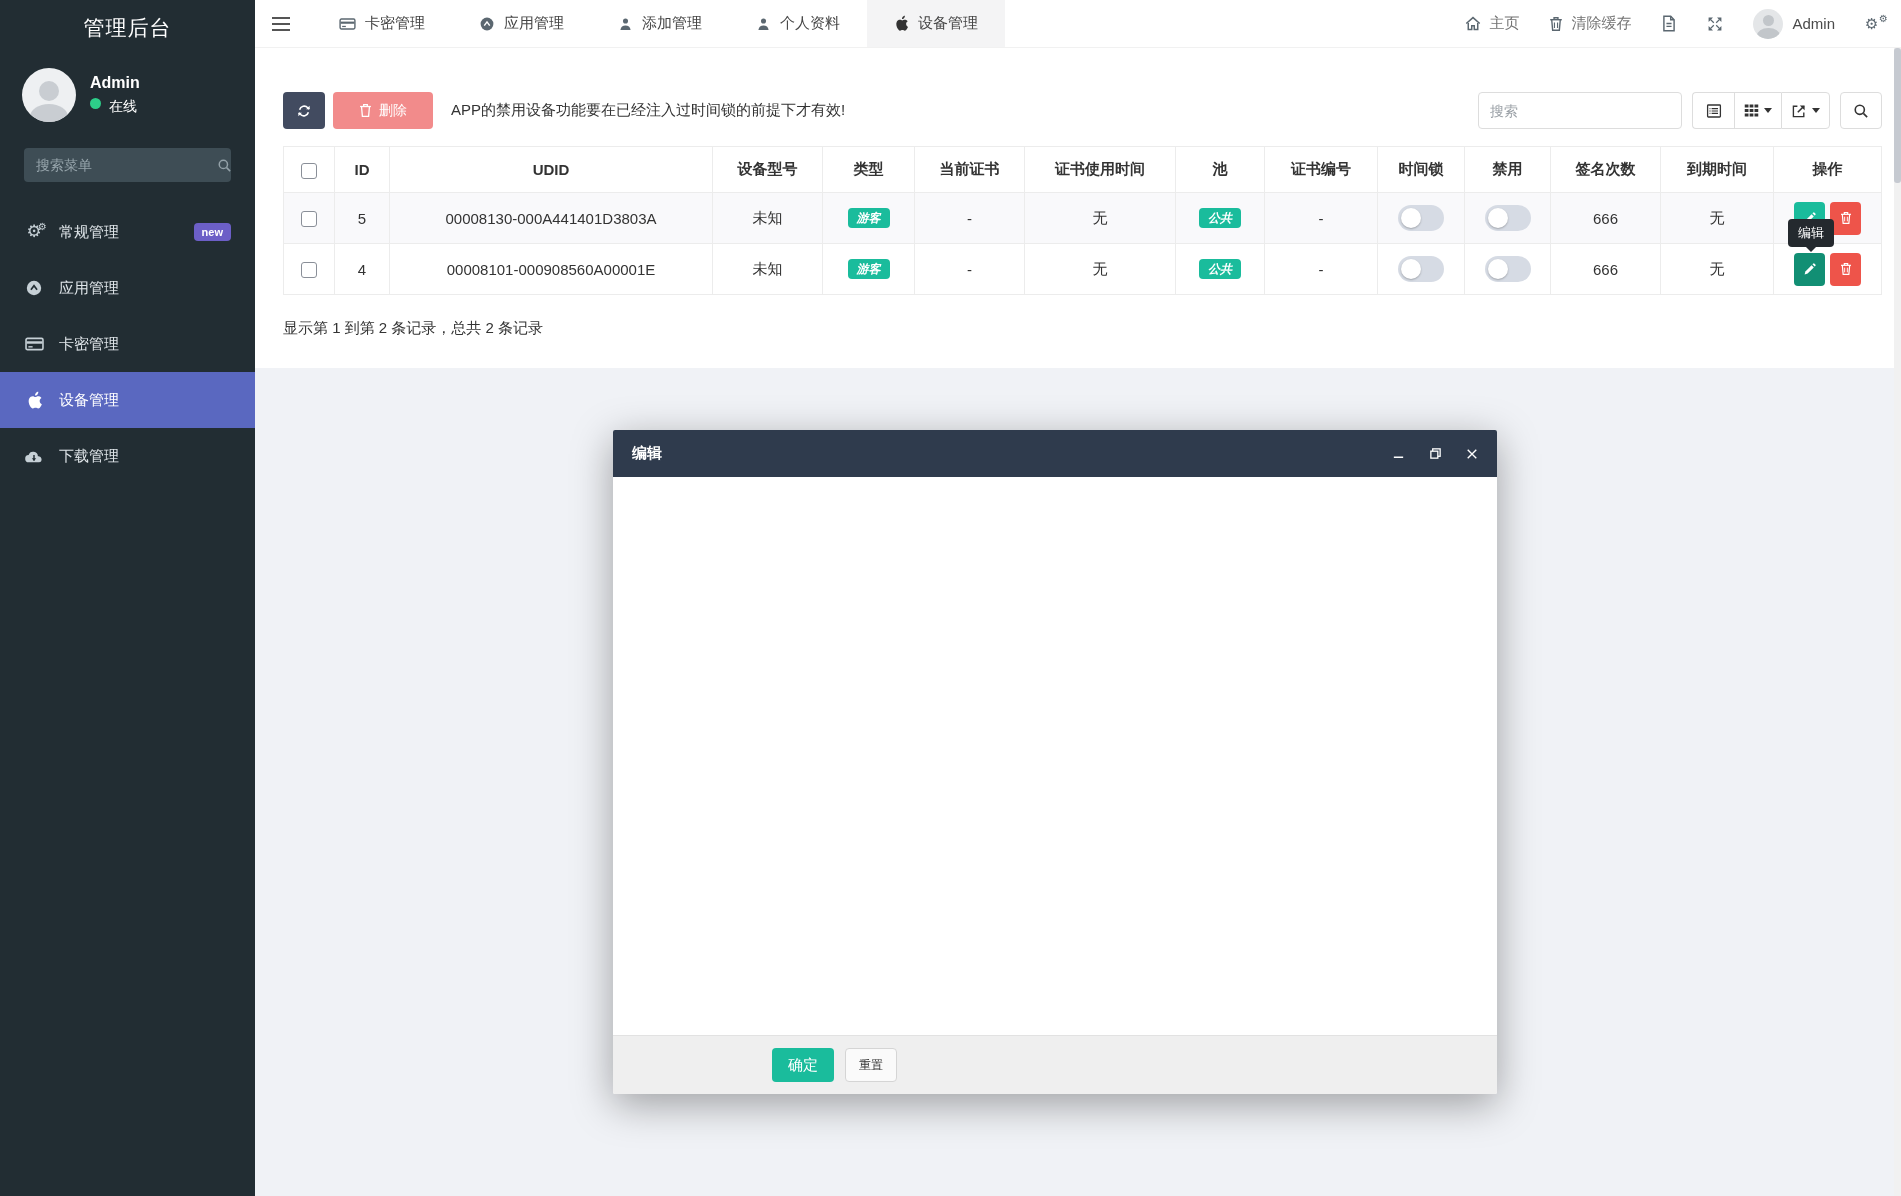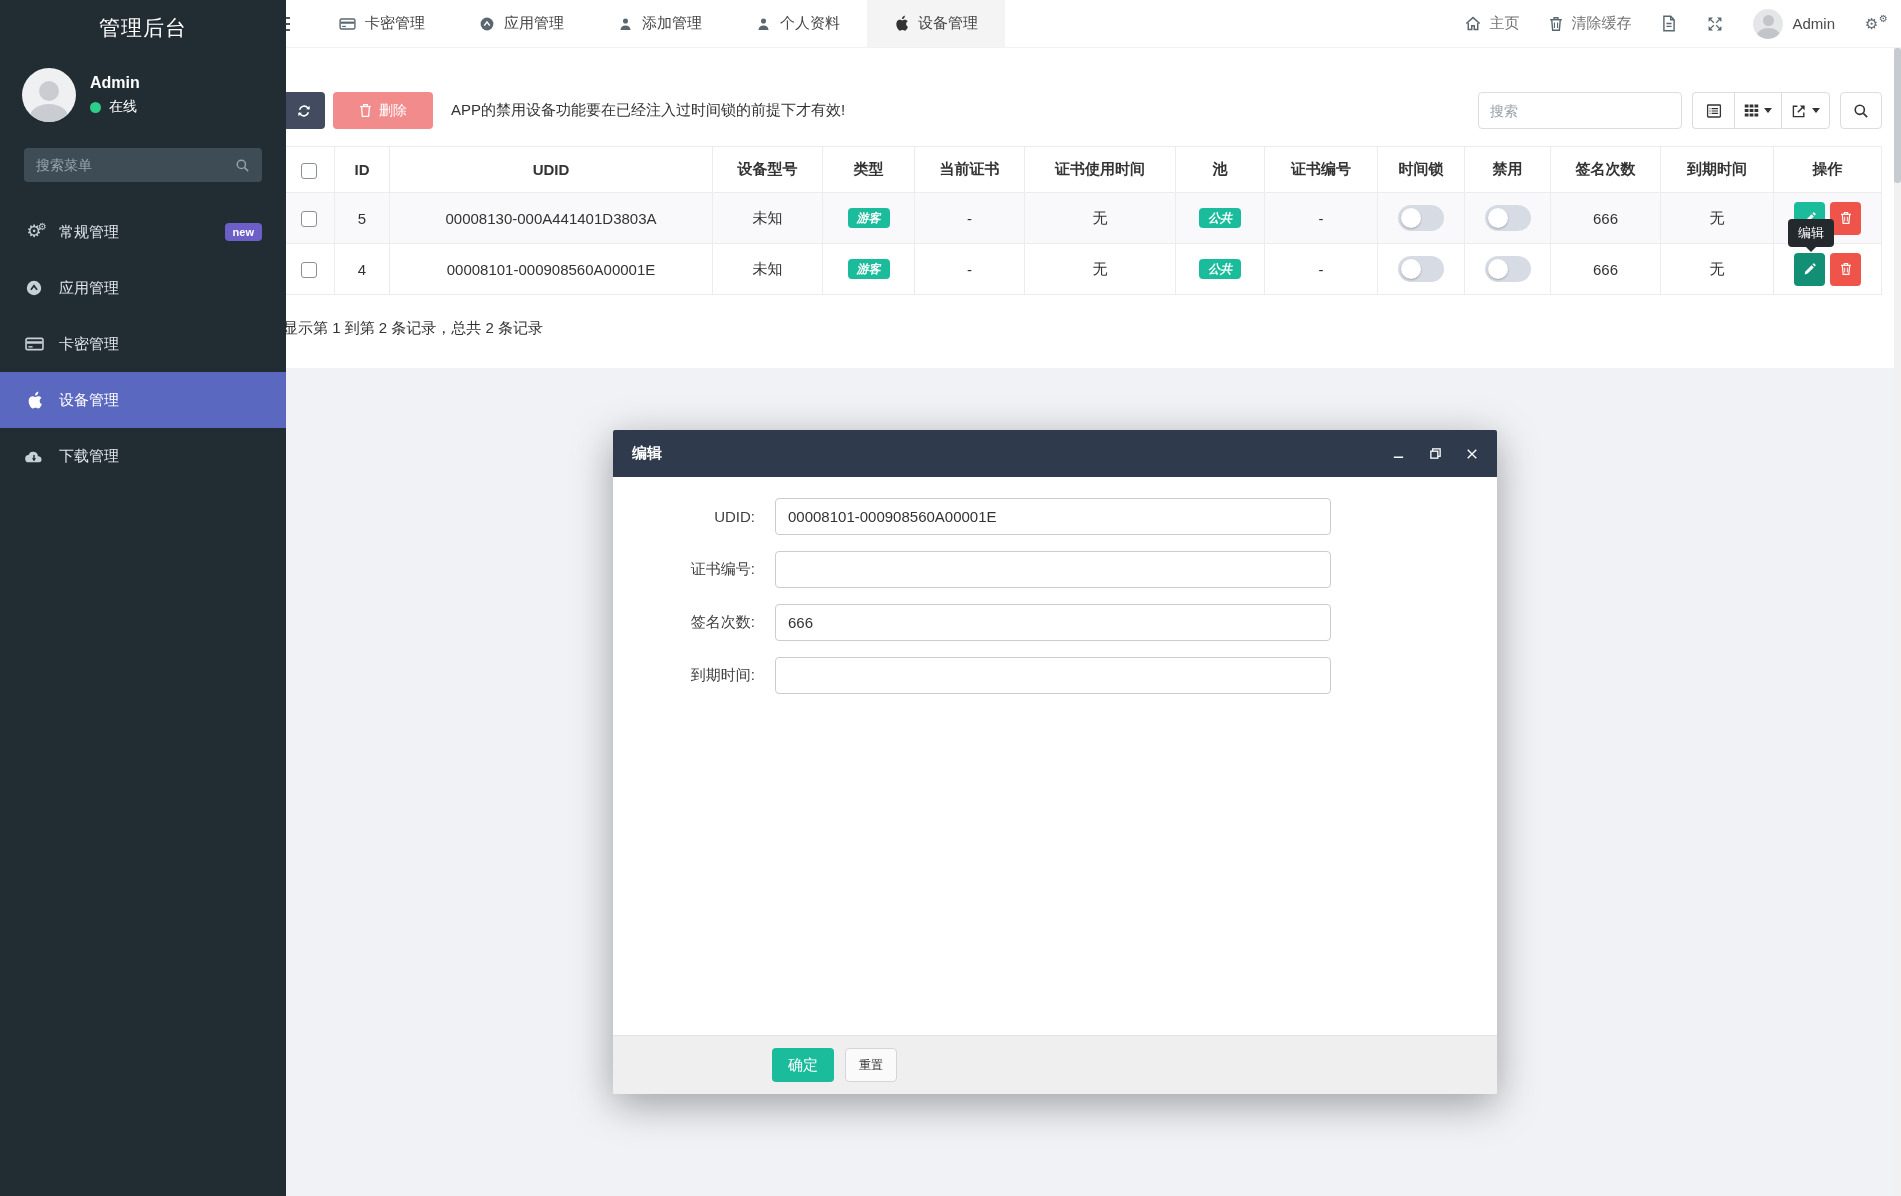--- a/index.html
+++ b/index.html
@@ -1,28 +1,28 @@
 <!DOCTYPE html>
 <html><head>
 <meta charset="utf-8">
 <style>
   * { margin:0; padding:0; box-sizing:border-box; }
   html,body { width:1901px; height:1196px; }
   body { font-family:"Liberation Sans","DejaVu Sans",sans-serif; background:#f0f2f6; overflow:hidden; }
   #app { position:relative; width:1901px; height:1196px; overflow:hidden; }
 
   
-  .sidebar { position:absolute; left:0; top:0; bottom:0; width:286px; background:#222d33; color:#e8ecef; z-index:3; }
+  .sidebar { position:absolute; left:0; top:0; bottom:0; width:255px; background:#222d33; color:#e8ecef; z-index:3; }
   .brand { text-align:center; font-size:21px; color:#fff; padding:14px 0 10px; letter-spacing:1px; }
   .user-panel { display:flex; align-items:center; gap:14px; padding:16px 22px 10px; }
   .avatar-lg { width:54px; height:54px; border-radius:50%; background:#eef0f2; position:relative; overflow:hidden; flex:0 0 auto; }
   .avatar-lg .head { position:absolute; left:50%; top:24%; width:38%; height:38%; margin-left:-19%; border-radius:50%; background:#c9cdd2; }
   .avatar-lg .body { position:absolute; left:50%; top:66%; width:72%; height:50%; margin-left:-36%; border-radius:50%; background:#c9cdd2; }
   .user-name { font-weight:bold; font-size:16px; color:#fff; margin-bottom:6px; }
-  .user-status { font-size:14px; color:#fff; display:flex; align-items:center; gap:8px; }
+  .user-status { font-size:14px; color:#fff; display:flex; align-items:flex-start; gap:8px; }
   .dot { width:11px; height:11px; border-radius:50%; background:#2dce89; display:inline-block; }
   .side-search { margin:16px 24px 6px; height:34px; background:#3e4d55; border-radius:4px; display:flex; align-items:center; padding:0 12px; }
   .side-search input { flex:1; background:transparent; border:none; outline:none; color:#cfd8dd; font-size:14px; font-family:inherit; }
   .side-search input::placeholder { color:#97a5ac; }
   .side-search svg { flex:0 0 auto; }
   .menu { margin-top:22px; }
   .menu-item { height:56px; display:flex; align-items:center; gap:15px; padding:0 24px; font-size:15px; color:#dfe5e9; cursor:pointer; }
   .menu-item .mi-icon { width:20px; text-align:center; color:#c6d0d6; font-size:17px; display:inline-flex; justify-content:center; }
   .menu-item.active { background:#5a68c0; color:#fff; }
   .menu-item.active .mi-icon { color:#fff; }
@@ -456,38 +456,20 @@
               <rect x="2" y="4.5" width="7.5" height="7.5" fill="#2f3b4d" stroke="#fff" stroke-width="1.4"></rect>
             </svg>
           </span>
         <span class="mc">
             <svg width="12" height="12" viewBox="0 0 14 14">
               <path d="M2 2l10 10M12 2L2 12" stroke="#fff" stroke-width="1.6"></path>
             </svg>
           </span>
       </span>
     </div>
-    <div class="modal-body">
-      <div class="form-row">
-        <label class="form-label">UDID:</label>
-        <input class="form-input" value="00008101-000908560A00001E" style="">
-      </div>
-      <div class="form-row">
-        <label class="form-label">证书编号:</label>
-        <input class="form-input" value="" style="">
-      </div>
-      <div class="form-row">
-        <label class="form-label">签名次数:</label>
-        <input class="form-input" value="666" style="">
-      </div>
-      <div class="form-row">
-        <label class="form-label">到期时间:</label>
-        <input class="form-input" value="" style="">
-      </div>
-    </div>
     <div class="modal-footer">
       <button class="btn-confirm">确定</button>
       <button class="btn-reset">重置</button>
     </div>
   </div>
 
   <div class="scrollbar">
       <div class="thumb"></div>
     </div>
 </div>

